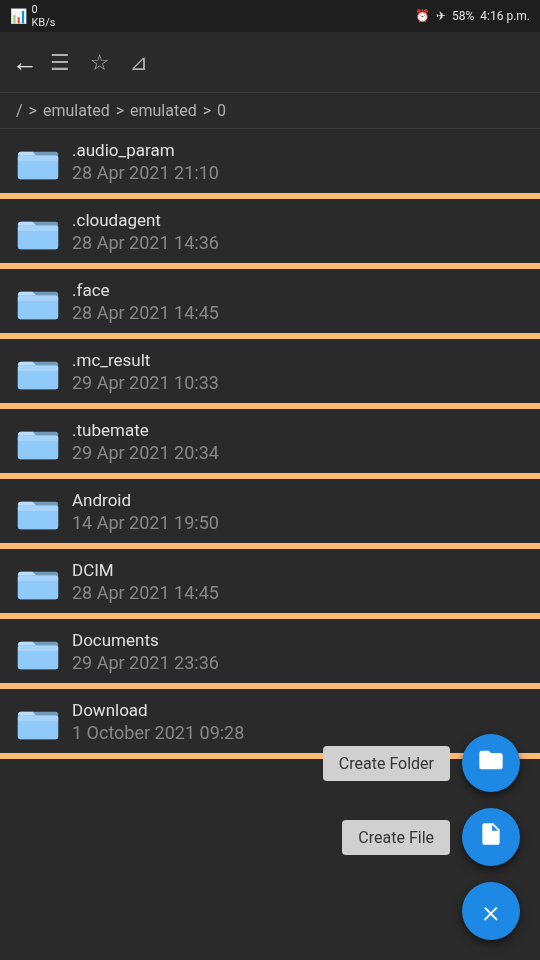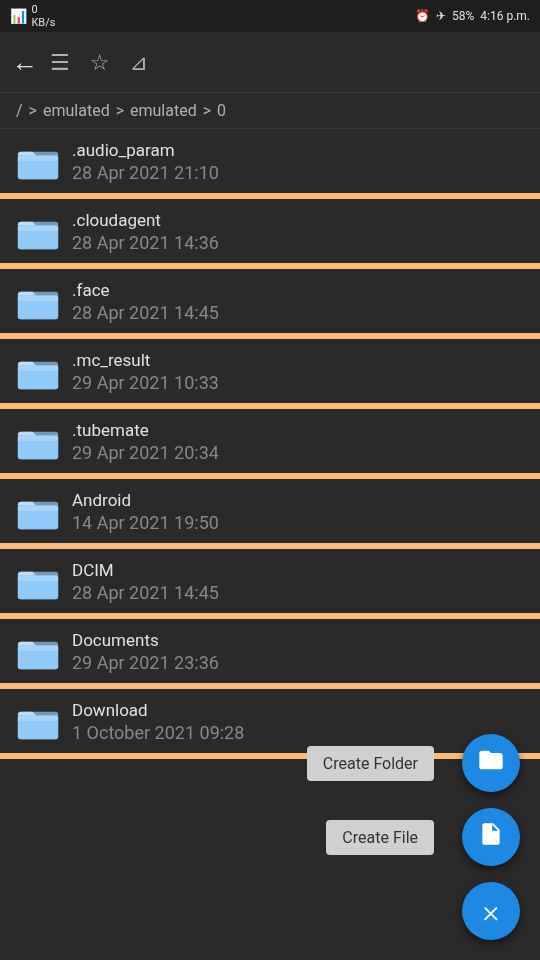--- a/index.html
+++ b/index.html
@@ -141,21 +141,21 @@
       bottom: 20px;
       display: flex;
       flex-direction: column;
       align-items: flex-end;
       gap: 16px;
     }
 
     .fab-row {
       display: flex;
       align-items: center;
-      gap: 28px;
+      gap: 12px;
       text-align: right;
     }
 
     .fab-label {
       background-color: #d0d0d0;
       color: #333;
       padding: 8px 16px;
       border-radius: 4px;
       font-size: 16px;
       cursor: pointer;

